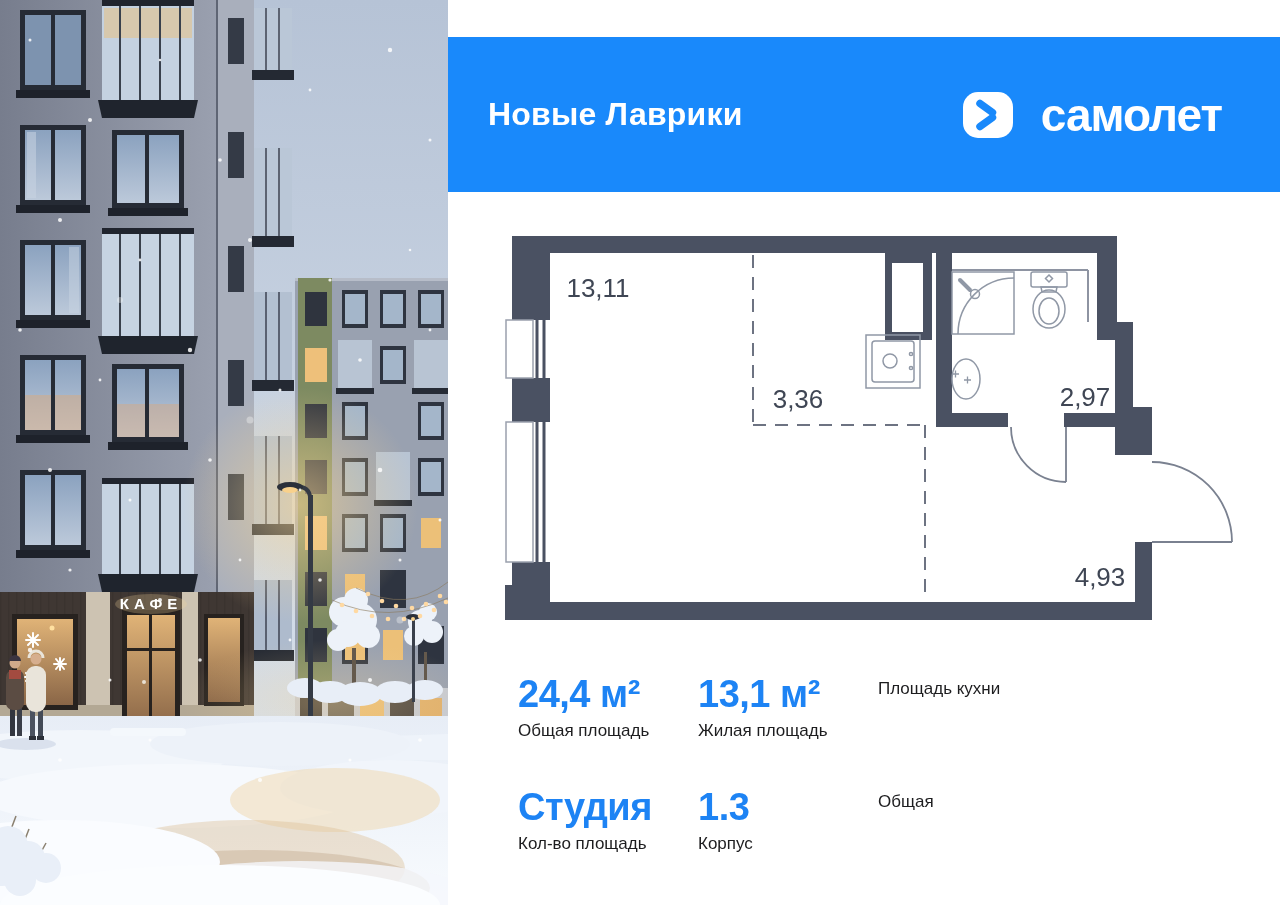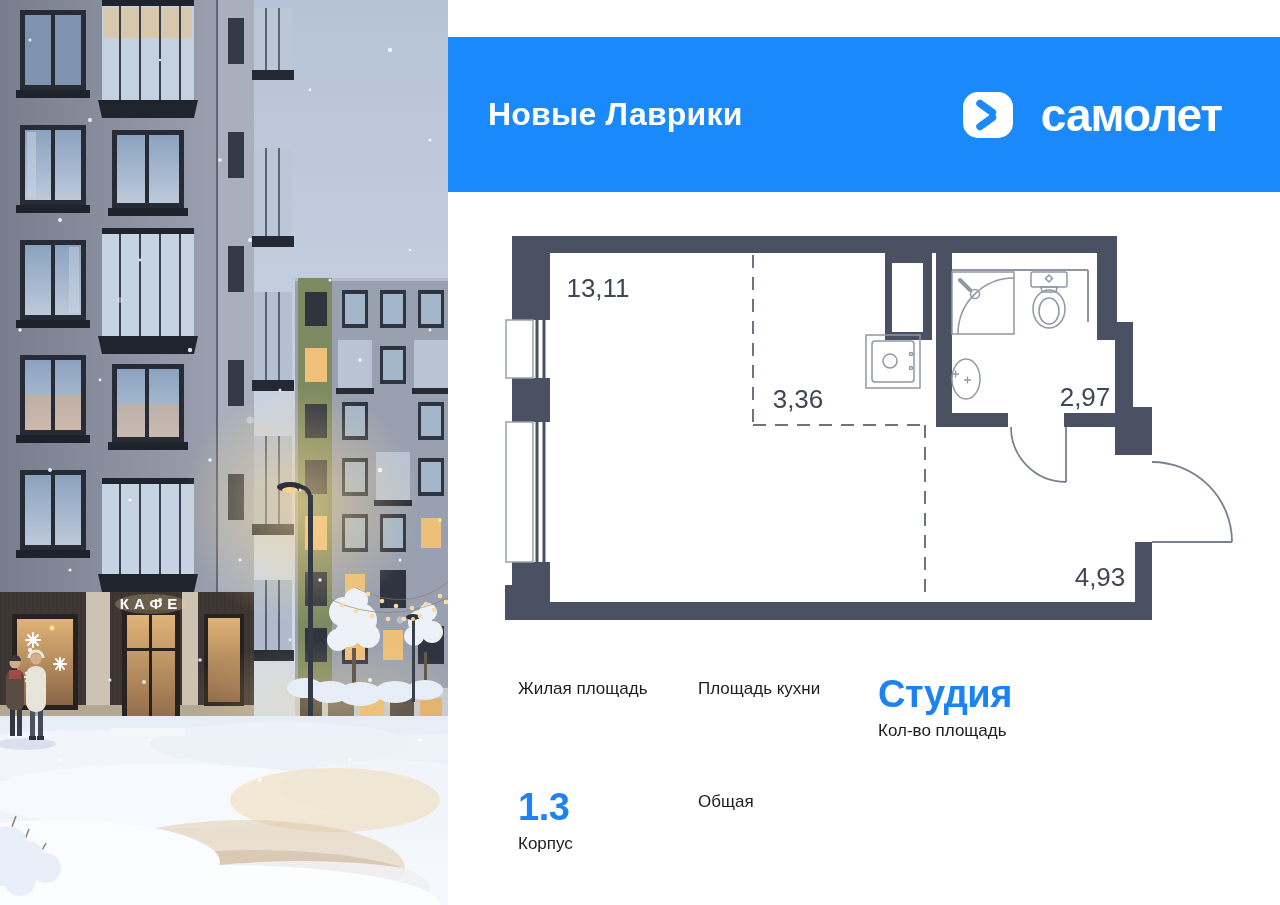--- a/index.html
+++ b/index.html
@@ -534,20 +534,25 @@
       <g fill="#3f4654" font-size="26" font-weight="500">
         <text x="102" y="67" text-anchor="middle">13,11</text>
         <text x="302" y="178" text-anchor="middle">3,36</text>
         <text x="589" y="176" text-anchor="middle">2,97</text>
         <text x="604" y="356" text-anchor="middle">4,93</text>
       </g>
     </svg>
 
     <div class="stats">
       <div class="stat">
+        <div class="stat-value">24,4 м²</div>
+        <div class="stat-label">Общая площадь</div>
+      </div>
+      <div class="stat">
+        <div class="stat-value">13,1 м²</div>
         <div class="stat-label">Жилая площадь</div>
       </div>
       <div class="stat">
         <div class="stat-label">Площадь кухни</div>
       </div>
       <div class="stat">
         <div class="stat-value">Студия</div>
         <div class="stat-label">Кол-во площадь</div>
       </div>
       <div class="stat">

